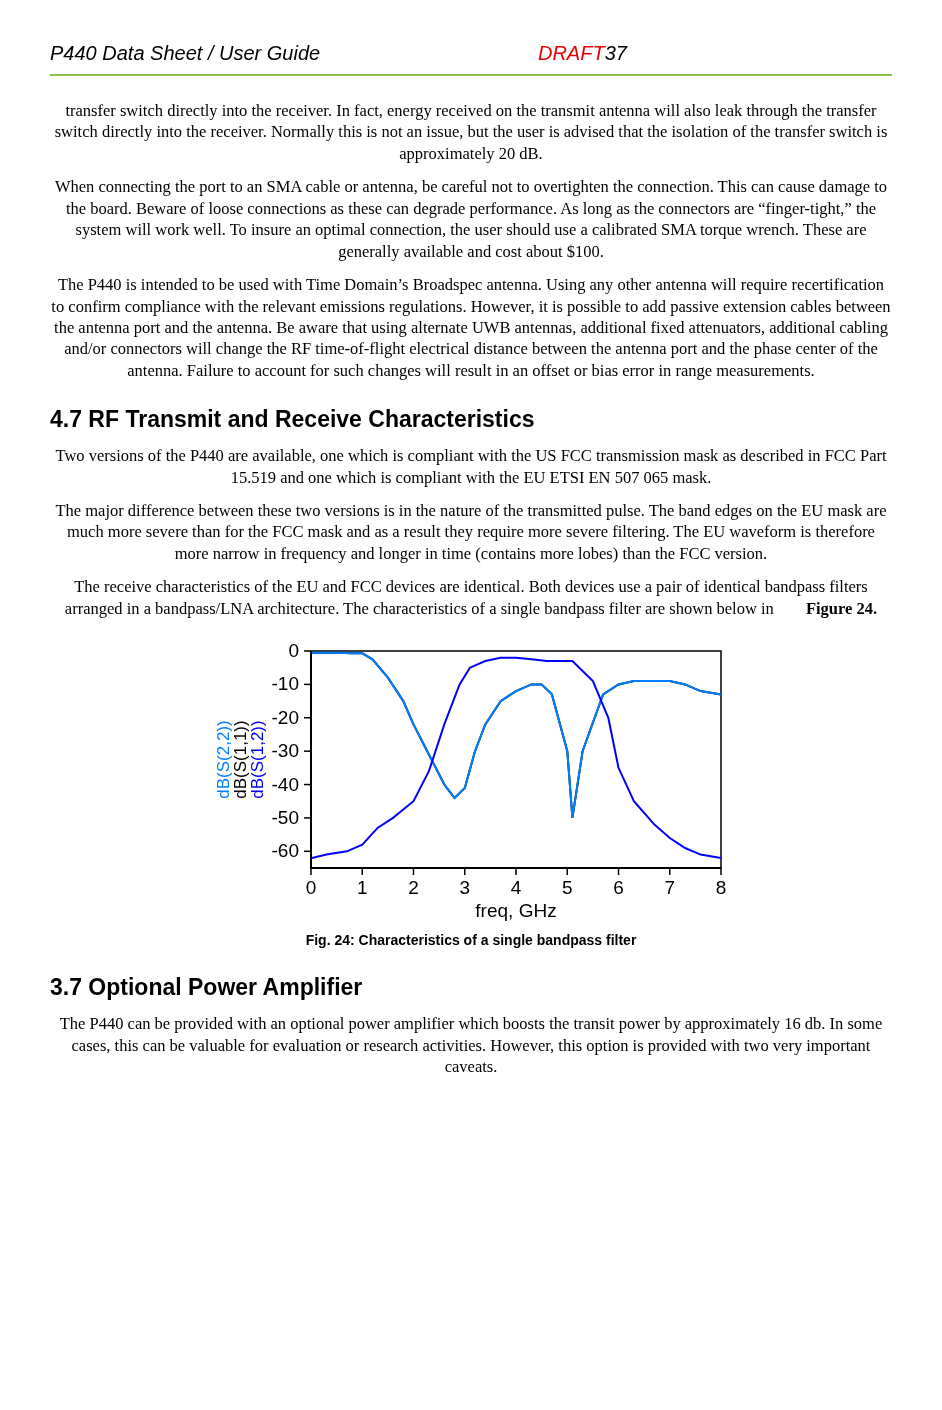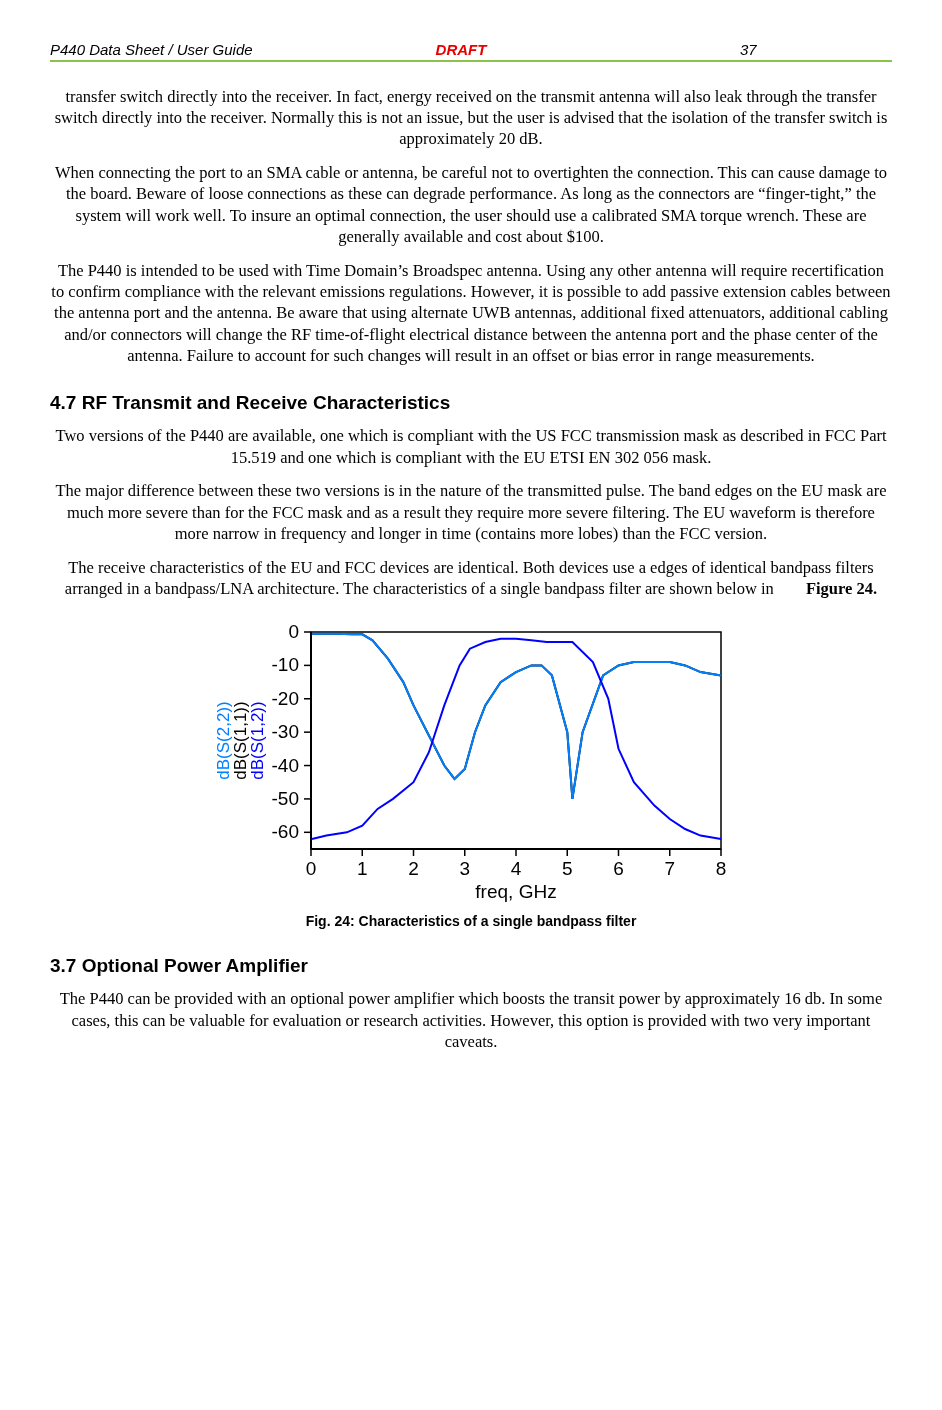--- a/index.html
+++ b/index.html
@@ -10,38 +10,39 @@
       box-sizing: border-box;
       color: #000;
       font-size: 16.5px;
       line-height: 1.3;
     }
     .header {
       display: flex;
       justify-content: space-between;
       align-items: baseline;
       font-style: italic;
-      font-size: 15px;
+      font-size: 20px;
+      margin-bottom: 8px;
       font-family: Arial, sans-serif;
     }
     .header-left { flex: 1; }
-    .header-center { flex: 1; text-align: center; color: #e60000; font-weight: bold; font-style: italic; margin-left: -20px; }
-    .header-right { flex: 1; text-align: center; font-style: italic; }
+    .header-center { flex: 1; text-align: right; color: #e60000; font-weight: normal; font-style: italic; margin-left: -20px; }
+    .header-right { flex: 1; text-align: left; font-style: italic; }
     .divider {
       height: 2px;
       background: #8bc34a;
       margin-bottom: 24px;
     }
     p {
       margin: 0 0 12px 0;
       text-align: center;
     }
     h2 {
       font-family: Arial, sans-serif;
-      font-size: 19px;
+      font-size: 23px;
       font-weight: bold;
       margin: 24px 0 10px 0;
     }
     .fig-wrap {
       text-align: center;
       margin: 14px 0 10px 0;
     }
     .fig-caption {
       font-family: Arial, sans-serif;
       font-size: 14px;
@@ -63,24 +64,24 @@
   <span class="header-right">37</span>
 </div>
 <div class="divider"></div>
 
 <p>transfer switch directly into the receiver.  In fact, energy received on the transmit antenna will also leak through the transfer switch directly into the receiver.  Normally this is not an issue, but the user is advised that the isolation of the transfer switch is approximately 20 dB.</p>
 <p>When connecting the port to an SMA cable or antenna, be careful not to overtighten the connection.  This can cause damage to the board.  Beware of loose connections as these can degrade performance.  As long as the connectors are “finger-tight,” the system will work well.  To insure an optimal connection, the user should use a calibrated SMA torque wrench.  These are generally available and cost about $100.</p>
 <p>The P440 is intended to be used with Time Domain’s Broadspec antenna.  Using any other antenna will require recertification to confirm compliance with the relevant emissions regulations.   However, it is possible to add passive extension cables between the antenna port and the antenna.  Be aware that using alternate UWB antennas, additional fixed attenuators, additional cabling and/or connectors will change the RF time-of-flight electrical distance between the antenna port and the phase center of the antenna.  Failure to account for such changes will result in an offset or bias error in range measurements.</p>
 
 <h2>4.7   RF Transmit and Receive Characteristics</h2>
 
-<p>Two versions of the P440 are available, one which is compliant with the US FCC transmission mask as described in FCC Part 15.519 and one which is compliant with the EU ETSI EN 302 056 mask.</p>
+<p>Two versions of the P440 are available, one which is compliant with the US FCC transmission mask as described in FCC Part 15.519 and one which is compliant with the EU ETSI EN 507 065 mask.</p>
 <p>The major difference between these two versions is in the nature of the transmitted pulse.  The band edges on the EU mask are much more severe than for the FCC mask and as a result they require more severe filtering.  The EU waveform is therefore more narrow in frequency and longer in time (contains more lobes) than the FCC version.</p>
 <p>
-  <span>The receive characteristics of the EU and FCC devices are identical.  Both devices use a edges of identical bandpass filters arranged in a bandpass/LNA architecture. The characteristics of a single bandpass filter are shown below in </span><b>Figure 24.</b>
+  <span>The receive characteristics of the EU and FCC devices are identical.  Both devices use a pair of identical bandpass filters arranged in a bandpass/LNA architecture. The characteristics of a single bandpass filter are shown below in </span><b>Figure 24.</b>
 </p>
 
 <div class="fig-wrap">
   <svg id="chart-svg" width="540" height="290" viewBox="0 0 540 290">
       <rect x="110" y="18" width="410" height="217" fill="none" stroke="#000" stroke-width="1.5"></rect>
       <line x1="110" y1="235" x2="520" y2="235" stroke="#000" stroke-width="2"></line>
       <line x1="110" y1="18" x2="110" y2="235" stroke="#000" stroke-width="2"></line>
       <line x1="110" y1="235" x2="110" y2="242" stroke="#000" stroke-width="1.5"></line>
       <text x="110" y="261" text-anchor="middle" class="axis-tick">0</text>
       <line x1="161.25" y1="235" x2="161.25" y2="242" stroke="#000" stroke-width="1.5"></line>

